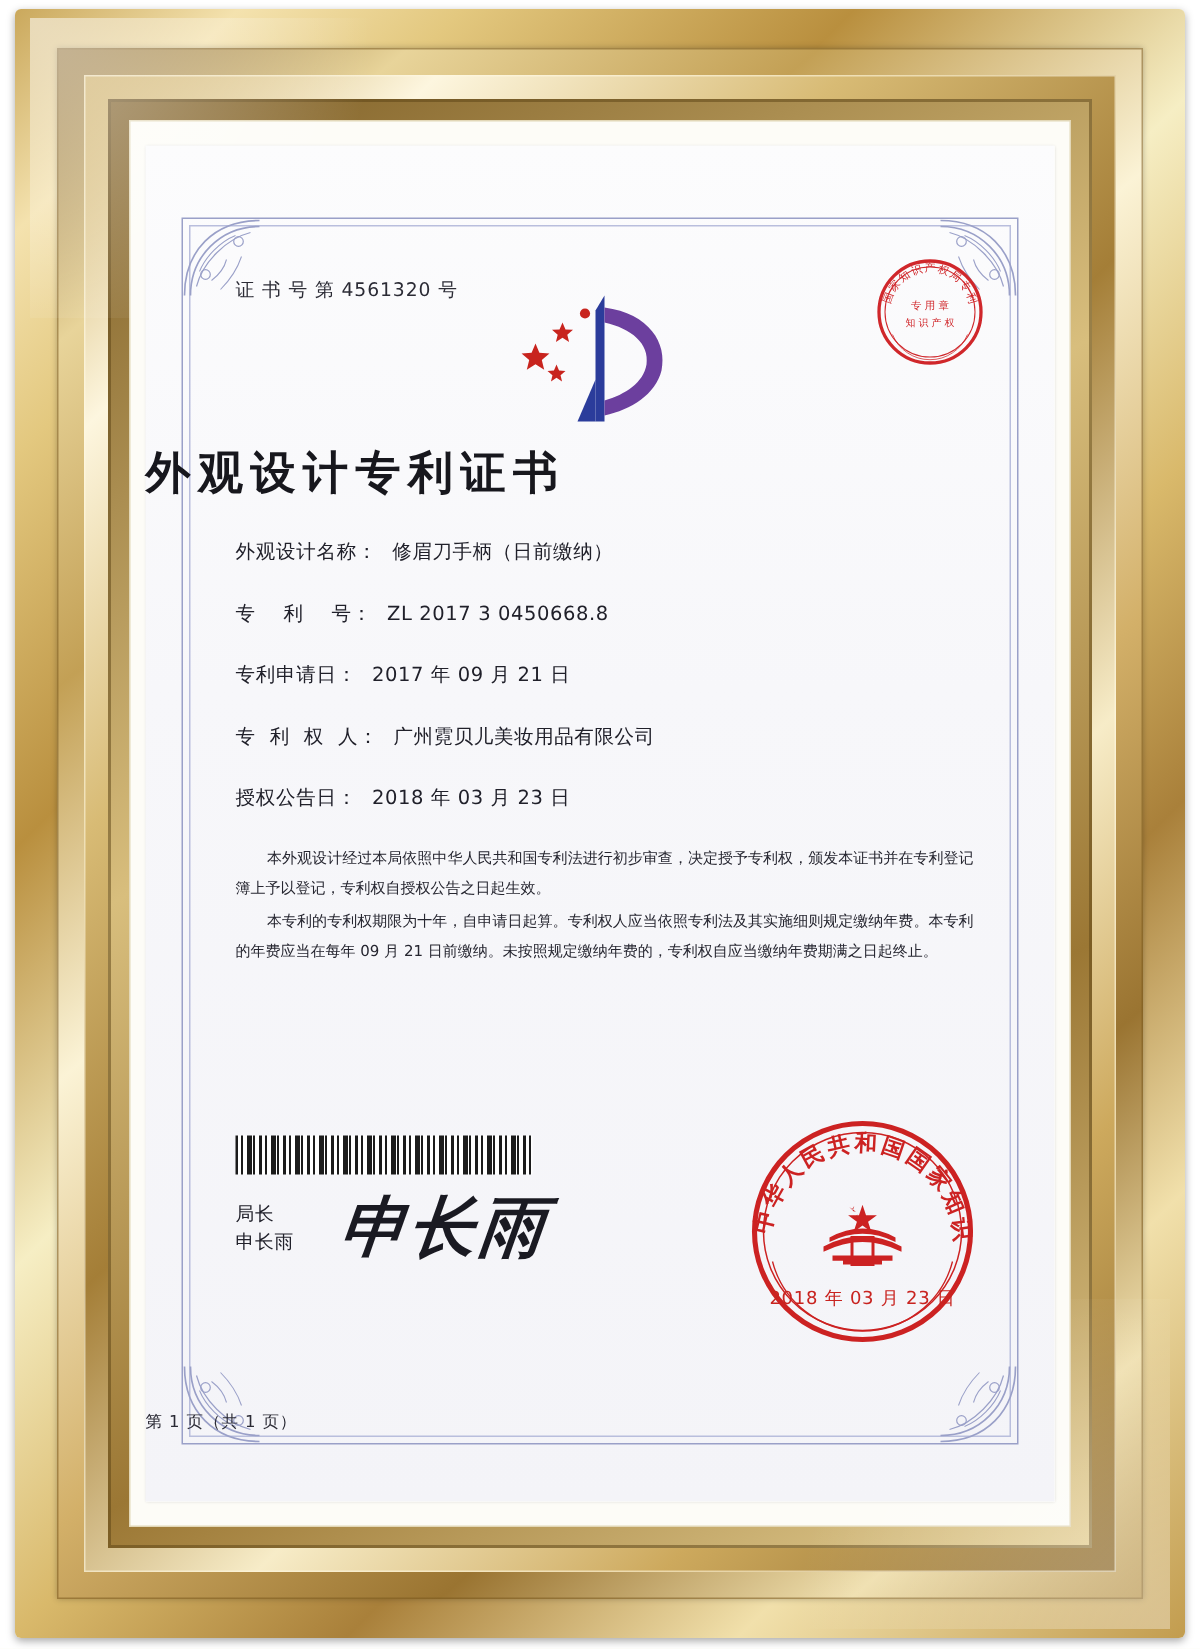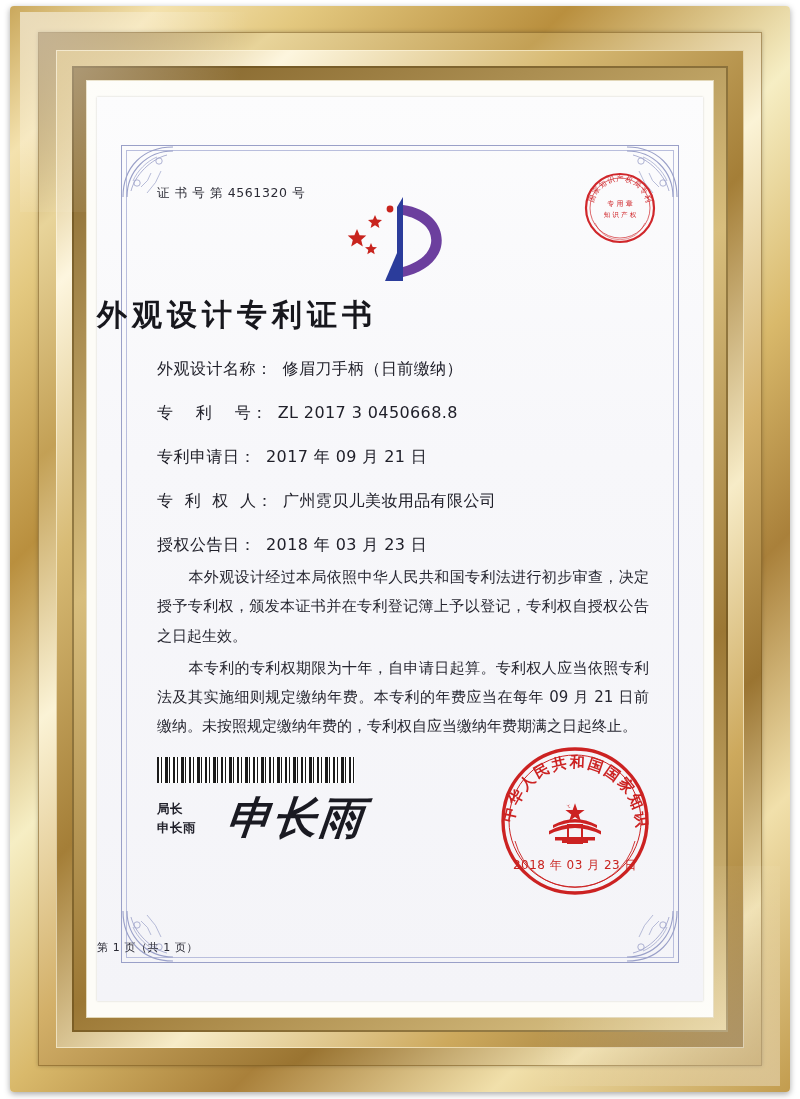--- a/index.html
+++ b/index.html
@@ -95,54 +95,54 @@
   
   .seal-top{
     position:absolute;right:46px;top:74px;width:74px;height:74px;
   }
   .seal-top svg{width:100%;height:100%;display:block;}
 
   
   .fields{position:absolute;left:60px;top:262px;right:54px;}
   .field{
     display:flex;align-items:baseline;margin-bottom:23px;
-    font-size:16px;color:#20202a;
+    font-size:13px;color:#20202a;
   }
   .field .lbl{
     white-space:pre;color:#20202a;letter-spacing:.5px;
     font-family:"DejaVu Sans","Liberation Sans",sans-serif;
   }
   .field .val{
     margin-left:10px;color:#20202a;letter-spacing:.4px;
     font-family:"DejaVu Sans","Liberation Sans",sans-serif;
   }
 
   
   .body-text{
     position:absolute;left:60px;right:54px;top:466px;
-    font-size:15px;line-height:1.95;color:#262630;text-align:justify;
+    font-size:10px;line-height:1.95;color:#262630;text-align:justify;
     font-family:"DejaVu Sans","Liberation Sans",sans-serif;
   }
   .body-text p{margin:0 0 3px 0;text-indent:2.1em;}
 
   
   .barcode{
     position:absolute;left:60px;top:660px;width:198px;height:26px;
     background:
       repeating-linear-gradient(90deg,
         #1b1b1b 0px,#1b1b1b 2px,#ffffff 2px,#ffffff 4px,
         #1b1b1b 4px,#1b1b1b 5px,#ffffff 5px,#ffffff 8px,
         #1b1b1b 8px,#1b1b1b 11px,#ffffff 11px,#ffffff 12px,
         #1b1b1b 12px,#1b1b1b 13px,#ffffff 13px,#ffffff 16px);
   }
 
   
   .sig-label{
     position:absolute;left:60px;top:702px;font-size:12.5px;color:#20202a;
-    line-height:1.55;letter-spacing:.5px;font-weight:bold;
+    line-height:1.55;letter-spacing:.5px;
   }
   .sig-script{
     position:absolute;left:130px;top:692px;
     font-size:44px;color:#1a1a22;
     font-family:"DejaVu Serif","Liberation Serif",serif;
     font-style:italic;font-weight:bold;letter-spacing:2px;
     transform:skewX(-6deg);
   }
 
   

